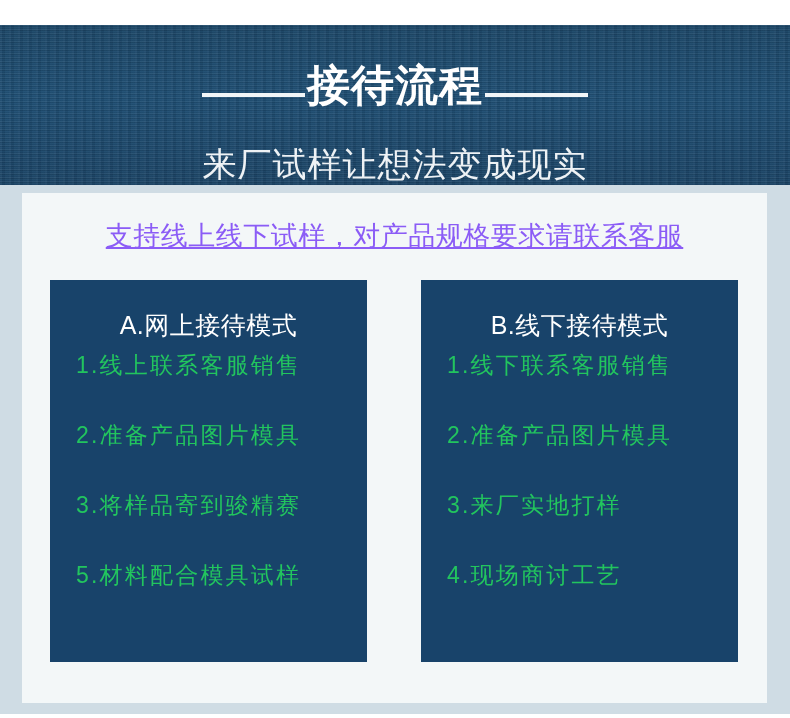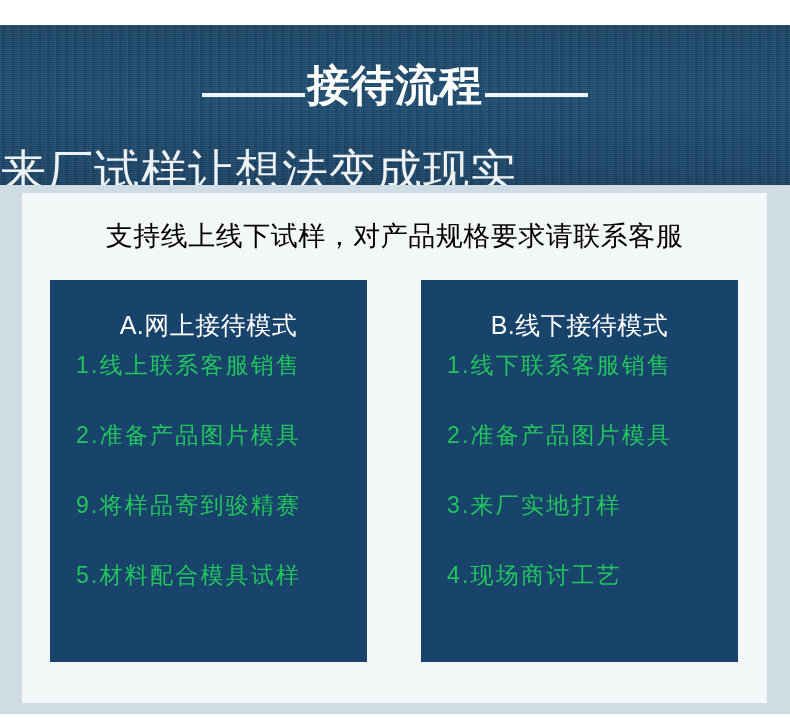--- a/index.html
+++ b/index.html
@@ -83,23 +83,23 @@
     white-space: nowrap;
     padding: 0 2px;
     position: relative;
     top: -9px;
   }
   .banner-subtitle {
     position: absolute;
     left: 0;
     top: 118px;
     width: 790px;
-    text-align: left;
+    text-align: center;
     color: #eef2f5;
-    font-size: 46px;
+    font-size: 34px;
     font-weight: 400;
     letter-spacing: 1px;
     line-height: 1.25;
     white-space: nowrap;
   }
 
   
   .frame {
     position: absolute;
     left: 0;
@@ -118,25 +118,26 @@
     height: 510px;
     background: #f3f7f8;
   }
 
   .panel-lead {
     position: absolute;
     left: 0;
     top: 25px;
     width: 745px;
     text-align: center;
-    color: #000000;
+    color: #8b5cf6;
     font-size: 27px;
     font-weight: 400;
     letter-spacing: 0.5px;
     white-space: nowrap;
+    text-decoration: underline;
   }
 
   
   .cards {
     position: absolute;
     left: 28px;
     top: 87px;
     width: 688px;
     height: 382px;
     display: flex;
@@ -201,21 +202,21 @@
 
     <div class="panel-lead">支持线上线下试样，对产品规格要求请联系客服</div>
 
     <div class="cards">
 
       <div class="card">
         <div class="card-title">A.网上接待模式</div>
         <ul class="card-list">
           <li>1.线上联系客服销售</li>
           <li>2.准备产品图片模具</li>
-          <li>9.将样品寄到骏精赛</li>
+          <li>3.将样品寄到骏精赛</li>
           <li>5.材料配合模具试样</li>
         </ul>
       </div>
 
       <div class="card">
         <div class="card-title">B.线下接待模式</div>
         <ul class="card-list">
           <li>1.线下联系客服销售</li>
           <li>2.准备产品图片模具</li>
           <li>3.来厂实地打样</li>

